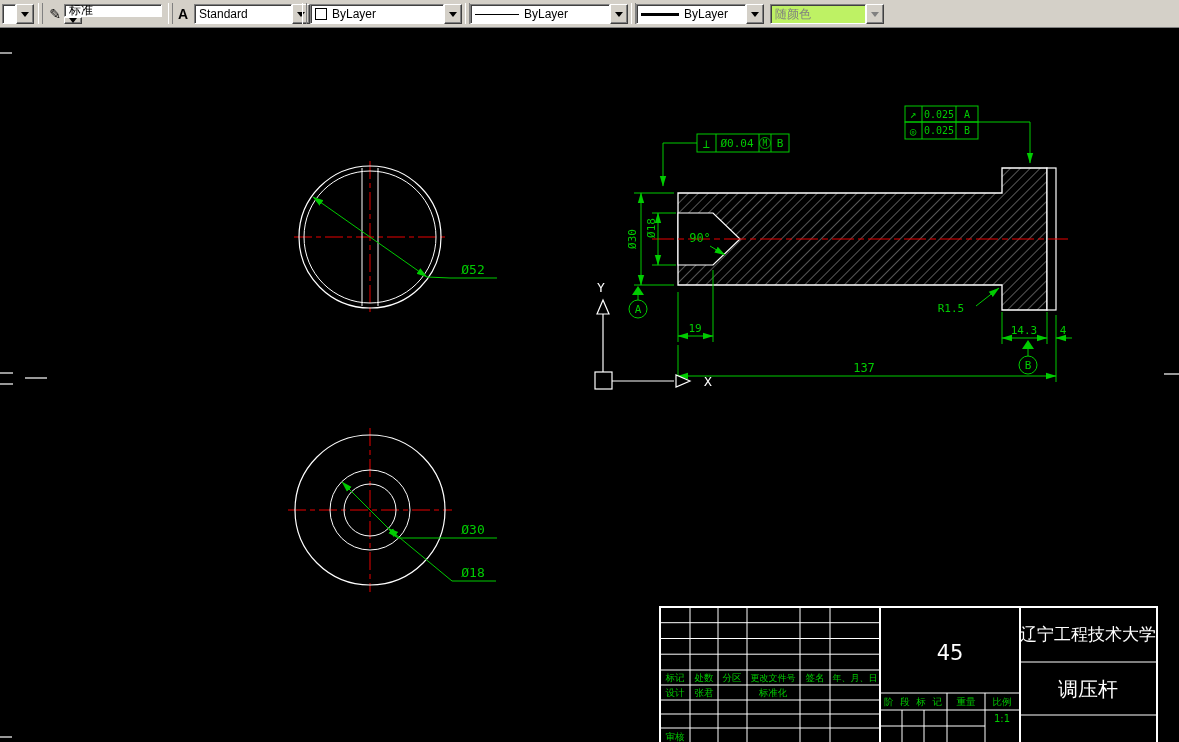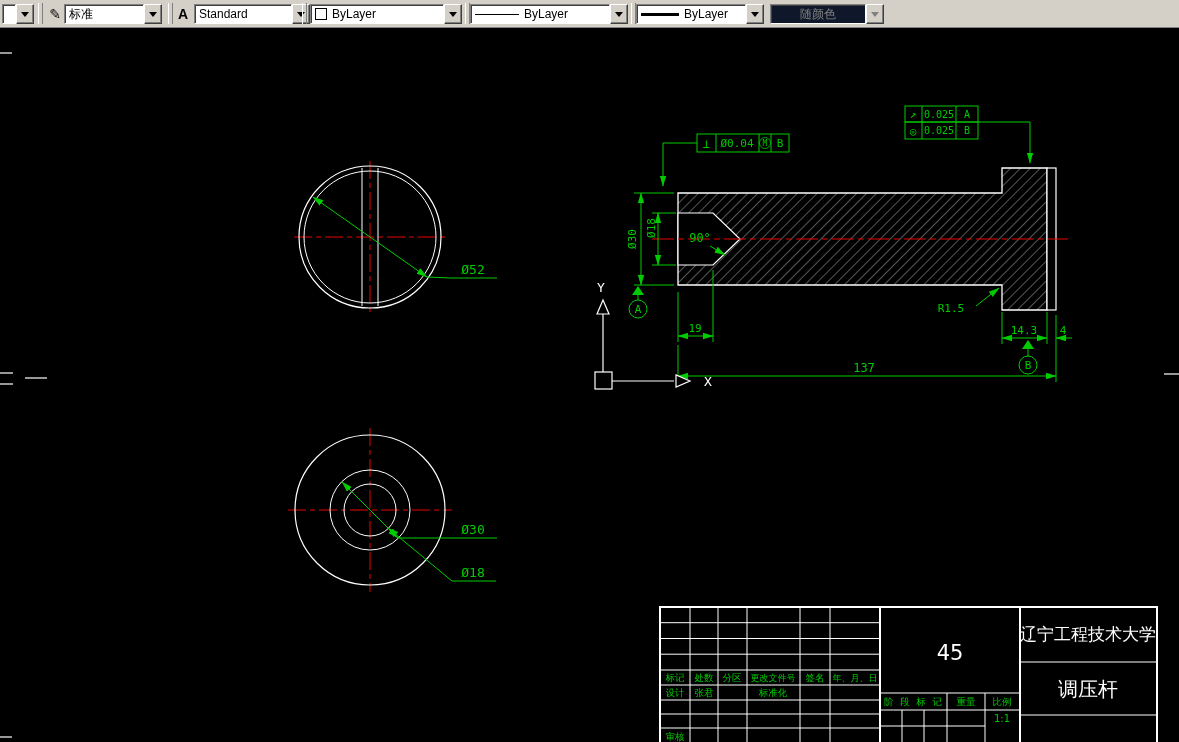--- a/index.html
+++ b/index.html
@@ -5,21 +5,21 @@
   html,body{margin:0;padding:0;background:#000;}
   .screen{position:relative;width:1179px;height:742px;overflow:hidden;background:#000;font-family:"Liberation Sans",sans-serif;}
   
   .toolbar{position:relative;width:100%;height:27px;background:#d4d0c8;border-bottom:1px solid #808080;}
   .grip{position:absolute;top:3px;width:3px;height:21px;border-left:1px solid #fff;border-right:1px solid #808080;}
   .tool-icon{position:absolute;top:3px;width:22px;height:22px;display:flex;align-items:center;justify-content:center;font-size:14px;color:#000;}
   .combo{position:absolute;top:4px;height:20px;display:flex;}
   .combo-field{flex:1;background:#fff;border:1px solid;border-color:#808080 #fff #fff #808080;box-shadow:inset 1px 1px 0 #404040;display:flex;align-items:center;gap:5px;padding:0 4px;font-size:12px;color:#000;overflow:hidden;white-space:nowrap;}
   .combo-btn{width:16px;background:#d4d0c8;border:1px solid;border-color:#fff #404040 #404040 #fff;box-shadow:inset -1px -1px 0 #808080;display:flex;align-items:center;justify-content:center;}
   .arrow-down{width:0;height:0;border-left:4px solid transparent;border-right:4px solid transparent;border-top:5px solid #000;}
-  .combo.disabled .combo-field{background:#0f172a;color:#808080;justify-content:center;}
+  .combo.disabled .combo-field{background:#bef264;color:#808080;}
   .combo.disabled .arrow-down{border-top-color:#808080;}
   .swatch-color{width:10px;height:10px;background:#fff;border:1px solid #000;flex:0 0 auto;}
   .swatch-line{width:44px;border-top:1px solid #000;flex:0 0 auto;}
   .swatch-lw{width:38px;height:3px;background:#000;flex:0 0 auto;}
   
   .canvas{position:absolute;left:0;top:28px;width:1179px;height:714px;background:#000;}
   svg text{user-select:none;}
 </style>
 </head>
 <body>
@@ -33,21 +33,21 @@
       <div class="combo-btn">
           <span class="arrow-down"></span>
         </div>
     </div>
 
     <div class="grip" style="left:38px;"></div>
     <div class="tool-icon" style="left:44px;">
         <span>✎</span>
       </div>
 
-    <div class="combo" style="left:64px;width:98px;">
+    <div class="combo" style="left:64px;width:98px;flex-direction:column;">
       <div class="combo-field">
           <span>标准</span>
         </div>
       <div class="combo-btn">
           <span class="arrow-down"></span>
         </div>
     </div>
 
     <div class="grip" style="left:168px;"></div>
     <div class="tool-icon" style="left:172px;font-weight:bold;">

